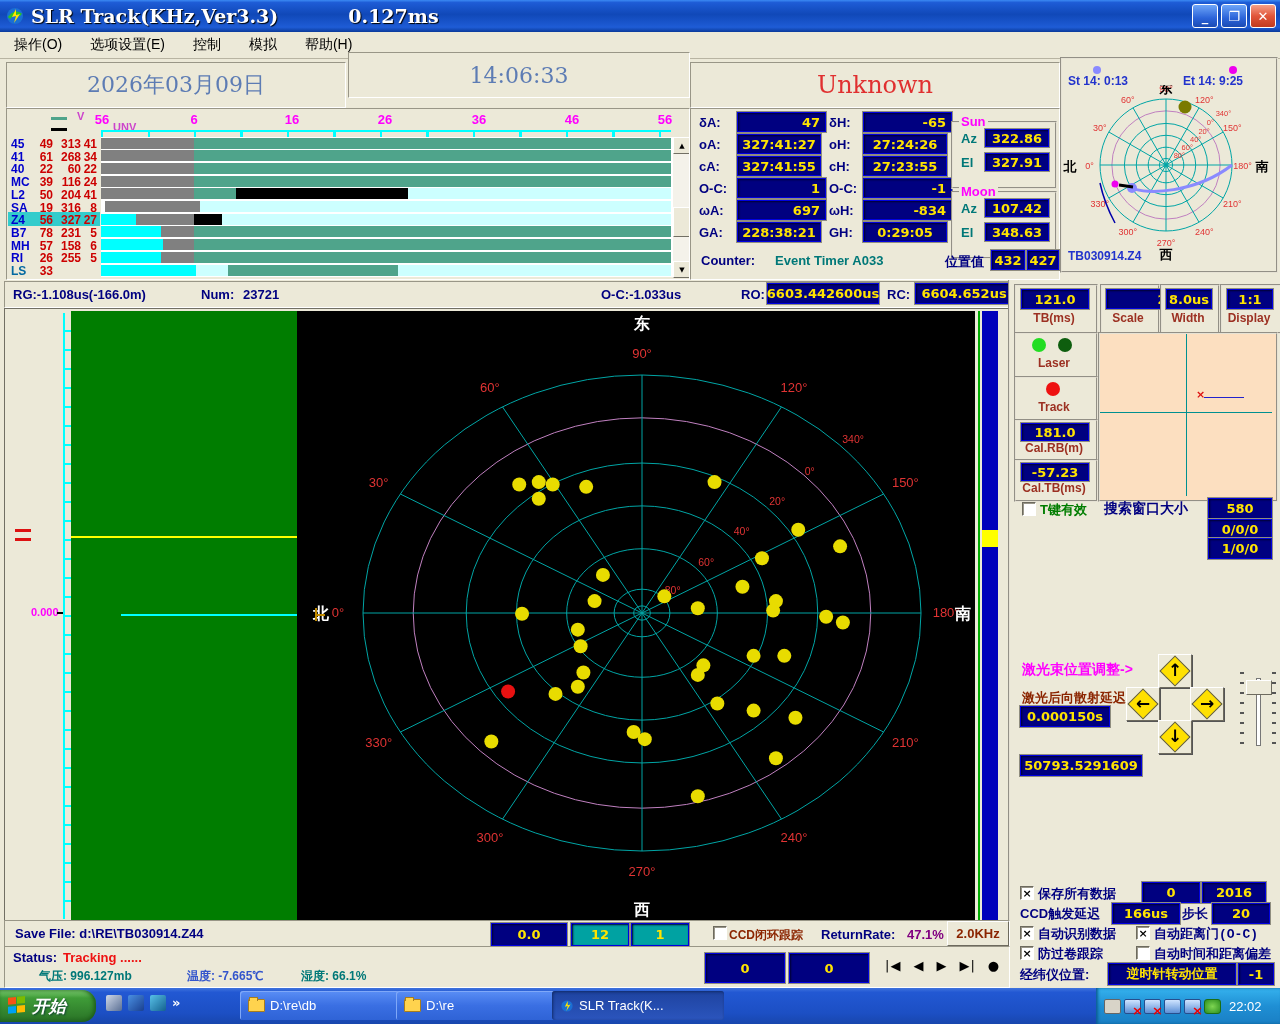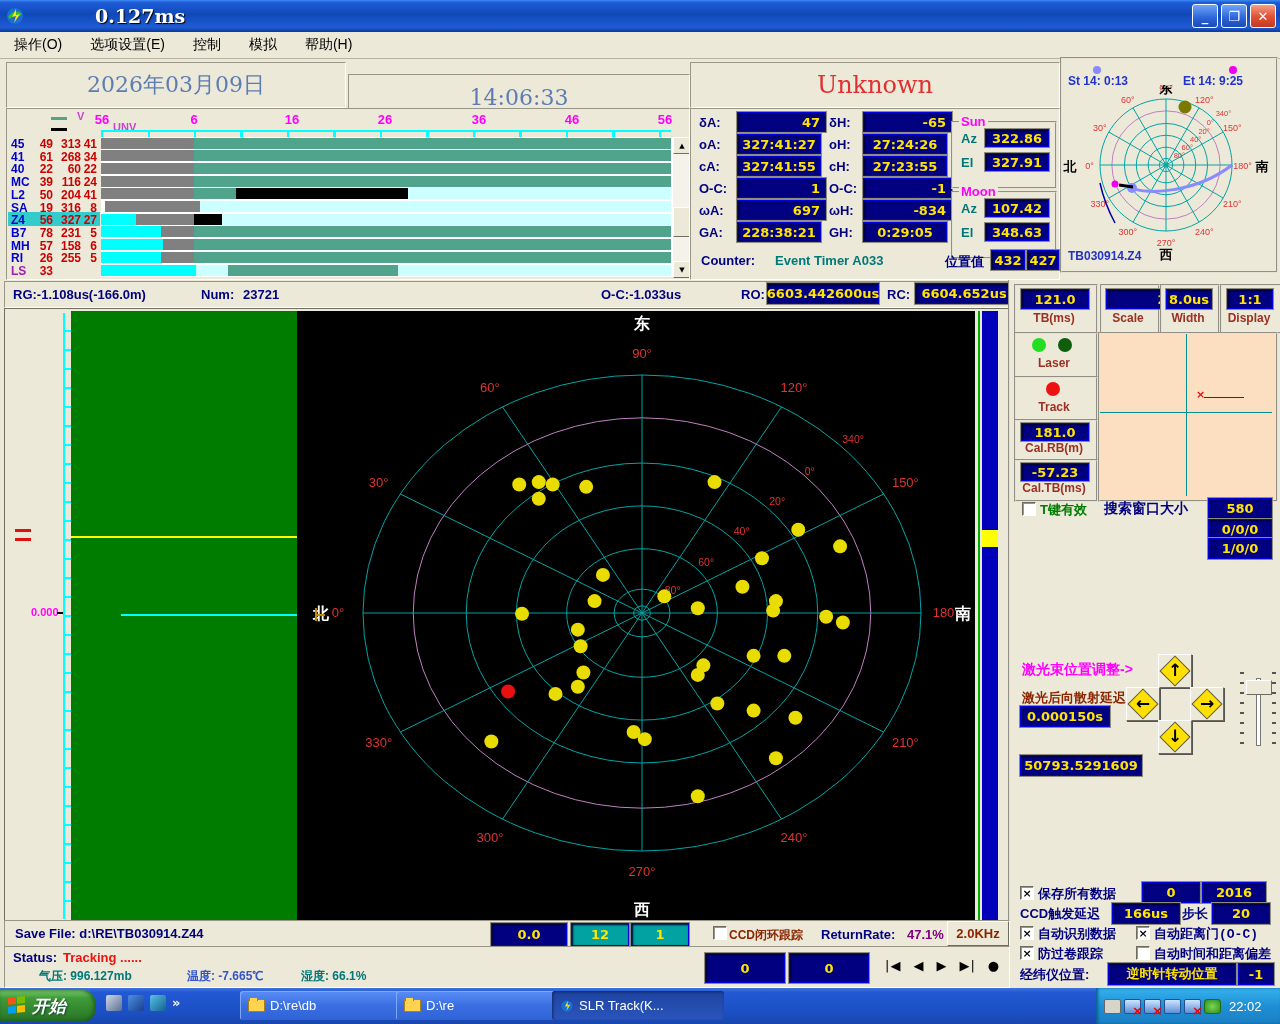--- a/index.html
+++ b/index.html
@@ -110,20 +110,21 @@
 <body>
 
 <div id="app">
 
   <div id="titlebar">
     <svg width="20" height="20" viewBox="0 0 20 20" style="margin-left:5px;">
       <circle cx="10" cy="10" r="8" fill="#1a6fd4"></circle>
       <path d="M4 12 Q10 4 16 9" stroke="#29c129" stroke-width="3" fill="none"></path>
       <path d="M11 3 L7 11 L11 10 L9 17 L15 8 L11 9 Z" fill="#ffe400"></path>
     </svg>
+    <span class="ttl">SLR Track(KHz,Ver3.3)</span>
     <span class="ms">0.127ms</span>
     <div style="margin-left:auto;margin-right:4px;display:flex;">
       <div class="winbtn">
           <span>_</span>
         </div>
       <div class="winbtn">
           <span>❐</span>
         </div>
       <div class="winbtn close">
           <span>✕</span>
@@ -135,21 +136,21 @@
     <span>操作(O)</span>
     <span>选项设置(E)</span>
     <span>控制</span>
     <span>模拟</span>
     <span>帮助(H)</span>
   </div>
 
   <div class="panel" style="left:6px;top:62px;width:338px;height:44px;">
     <div class="hdrtext">2026年03月09日</div>
   </div>
-  <div class="panel" style="left:348px;top:74px;width:340px;height:44px;text-align:center;">
+  <div class="panel" style="left:348px;top:52px;width:340px;height:44px;text-align:center;">
     <div class="hdrtext">14:06:33</div>
   </div>
   <div class="panel" id="unknown" style="left:690px;top:62px;width:368px;height:44px;">
     <div class="hdrtext">Unknown</div>
   </div>
 
   <div id="satpanel">
       <div class="abs" style="left:44px;top:8px;width:16px;height:3px;background:#4FA48B;"></div>
       <div class="abs" style="left:70px;top:1px;color:#cc44cc;font:bold 11px 'Liberation Sans',sans-serif;">V</div>
       <div class="abs" style="left:44px;top:19px;width:16px;height:3px;background:#000;"></div>
@@ -225,21 +226,21 @@
       <div class="abs" style="left:94px;top:130.1px;width:62px;height:11px;background:#00FFFF;"></div>
       <div class="abs" style="left:156px;top:130.1px;width:31px;height:11px;background:#808080;"></div>
       <div class="abs" style="left:187px;top:130.1px;width:477px;height:11px;background:#4FA48B;"></div>
       <div class="satid" style="left:4px;top:142.3px;color:#0000cc;">RI</div>
       <div class="satv" style="left:24px;top:142.3px;width:22px;color:#cc0000;">26</div>
       <div class="satv" style="left:48px;top:142.3px;width:26px;color:#cc0000;">255</div>
       <div class="satv" style="left:72px;top:142.3px;width:18px;color:#cc0000;">5</div>
       <div class="abs" style="left:94px;top:142.8px;width:60px;height:11px;background:#00FFFF;"></div>
       <div class="abs" style="left:154px;top:142.8px;width:33px;height:11px;background:#808080;"></div>
       <div class="abs" style="left:187px;top:142.8px;width:477px;height:11px;background:#4FA48B;"></div>
-      <div class="satid" style="left:4px;top:155px;color:#a21caf;">LS</div>
+      <div class="satid" style="left:4px;top:155px;color:#0369a1;">LS</div>
       <div class="satv" style="left:24px;top:155px;width:22px;color:#cc0000;">33</div>
       <div class="abs" style="left:94px;top:155.5px;width:95px;height:11px;background:#00FFFF;"></div>
       <div class="abs" style="left:189px;top:155.5px;width:32px;height:11px;background:#CCFFFF;"></div>
       <div class="abs" style="left:221px;top:155.5px;width:170px;height:11px;background:#4FA48B;"></div>
       <div class="abs" style="left:391px;top:155.5px;width:273px;height:11px;background:#CCFFFF;"></div>
       <div class="abs" style="left:666px;top:28px;width:16px;height:140px;background:#f4f2ea;"></div>
       <div class="sbbtn" style="top:28px;">▲</div>
       <div class="abs" style="left:666px;top:98px;width:16px;height:28px;background:#ECE9D8;border:1px solid;border-color:#fff #716f64 #716f64 #fff;"></div>
       <div class="sbbtn" style="top:152px;">▼</div>
     </div>

